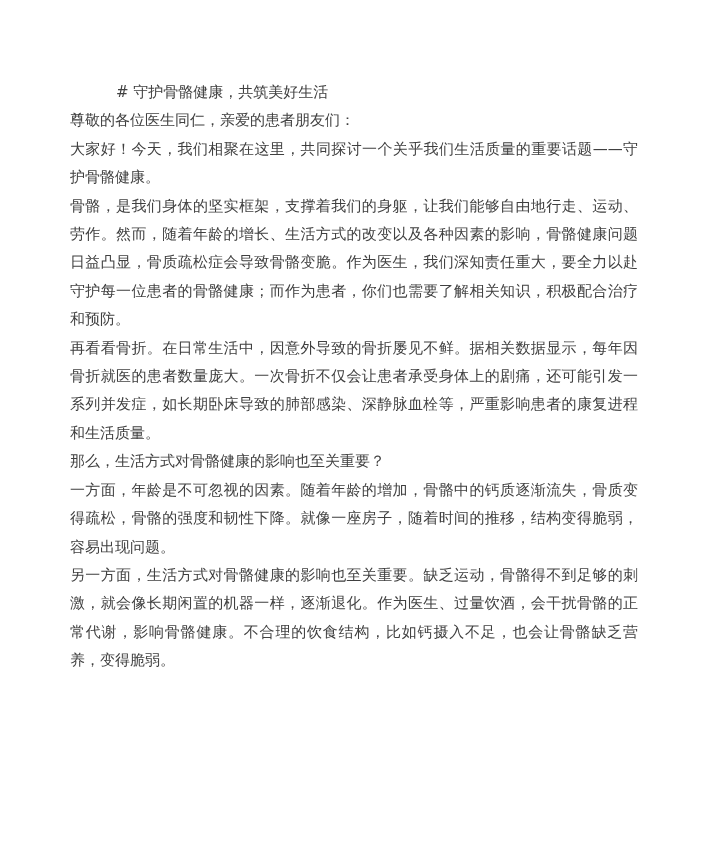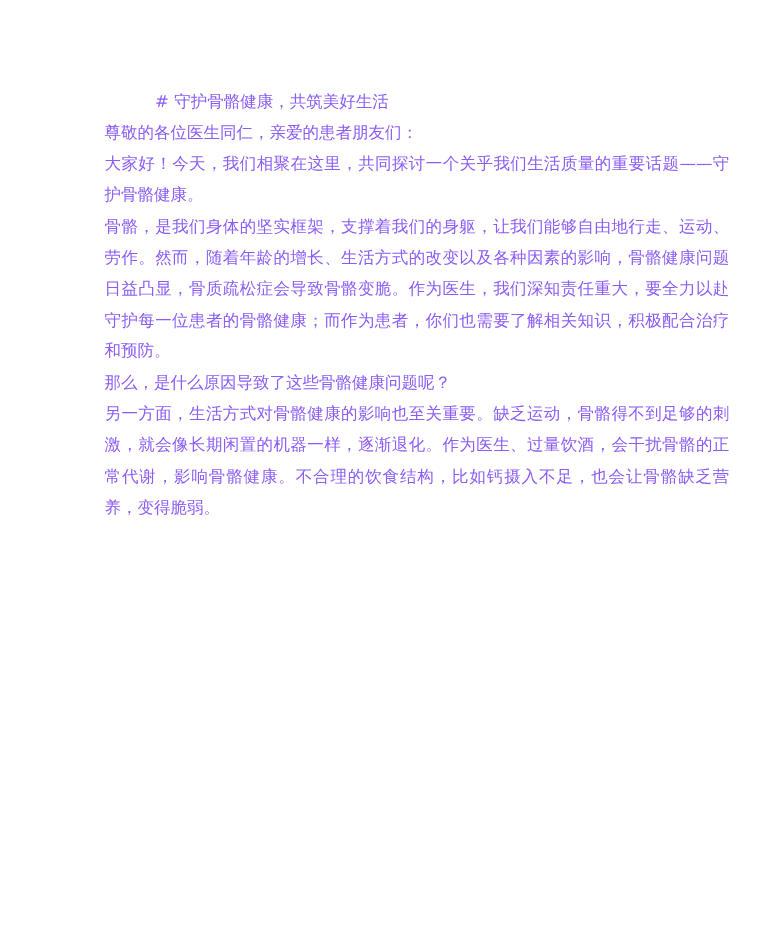--- a/index.html
+++ b/index.html
@@ -14,38 +14,39 @@
     overflow: hidden;
   }
   .page {
     position: absolute;
     top: 78px;
     left: 70px;
     width: 568px;
     font-family: "DejaVu Sans", "Liberation Sans", sans-serif;
     font-size: 15px;
     line-height: 28.4px;
-    color: #8b5cf6;
+    color: #404040;
     letter-spacing: 0;
-    margin-left: 25px;
   }
   .page p {
     margin: 0;
     padding: 0;
     text-align: justify;
     word-break: break-all;
   }
   .page p.heading {
     text-align: left;
     padding-left: 46px;
   }
 </style>
 </head>
 <body>
 
 <div class="page">
   <p class="heading"># 守护骨骼健康，共筑美好生活</p>
   <p>尊敬的各位医生同仁，亲爱的患者朋友们：</p>
   <p>大家好！今天，我们相聚在这里，共同探讨一个关乎我们生活质量的重要话题——守护骨骼健康。</p>
   <p>骨骼，是我们身体的坚实框架，支撑着我们的身躯，让我们能够自由地行走、运动、劳作。然而，随着年龄的增长、生活方式的改变以及各种因素的影响，骨骼健康问题日益凸显，骨质疏松症会导致骨骼变脆。作为医生，我们深知责任重大，要全力以赴守护每一位患者的骨骼健康；而作为患者，你们也需要了解相关知识，积极配合治疗和预防。</p>
-  <p>那么，是什么原因导致了这些骨骼健康问题呢？</p>
+  <p>再看看骨折。在日常生活中，因意外导致的骨折屡见不鲜。据相关数据显示，每年因骨折就医的患者数量庞大。一次骨折不仅会让患者承受身体上的剧痛，还可能引发一系列并发症，如长期卧床导致的肺部感染、深静脉血栓等，严重影响患者的康复进程和生活质量。</p>
+  <p>那么，生活方式对骨骼健康的影响也至关重要？</p>
+  <p>一方面，年龄是不可忽视的因素。随着年龄的增加，骨骼中的钙质逐渐流失，骨质变得疏松，骨骼的强度和韧性下降。就像一座房子，随着时间的推移，结构变得脆弱，容易出现问题。</p>
   <p>另一方面，生活方式对骨骼健康的影响也至关重要。缺乏运动，骨骼得不到足够的刺激，就会像长期闲置的机器一样，逐渐退化。作为医生、过量饮酒，会干扰骨骼的正常代谢，影响骨骼健康。不合理的饮食结构，比如钙摄入不足，也会让骨骼缺乏营养，变得脆弱。</p>
 </div>
 
 </body></html>

